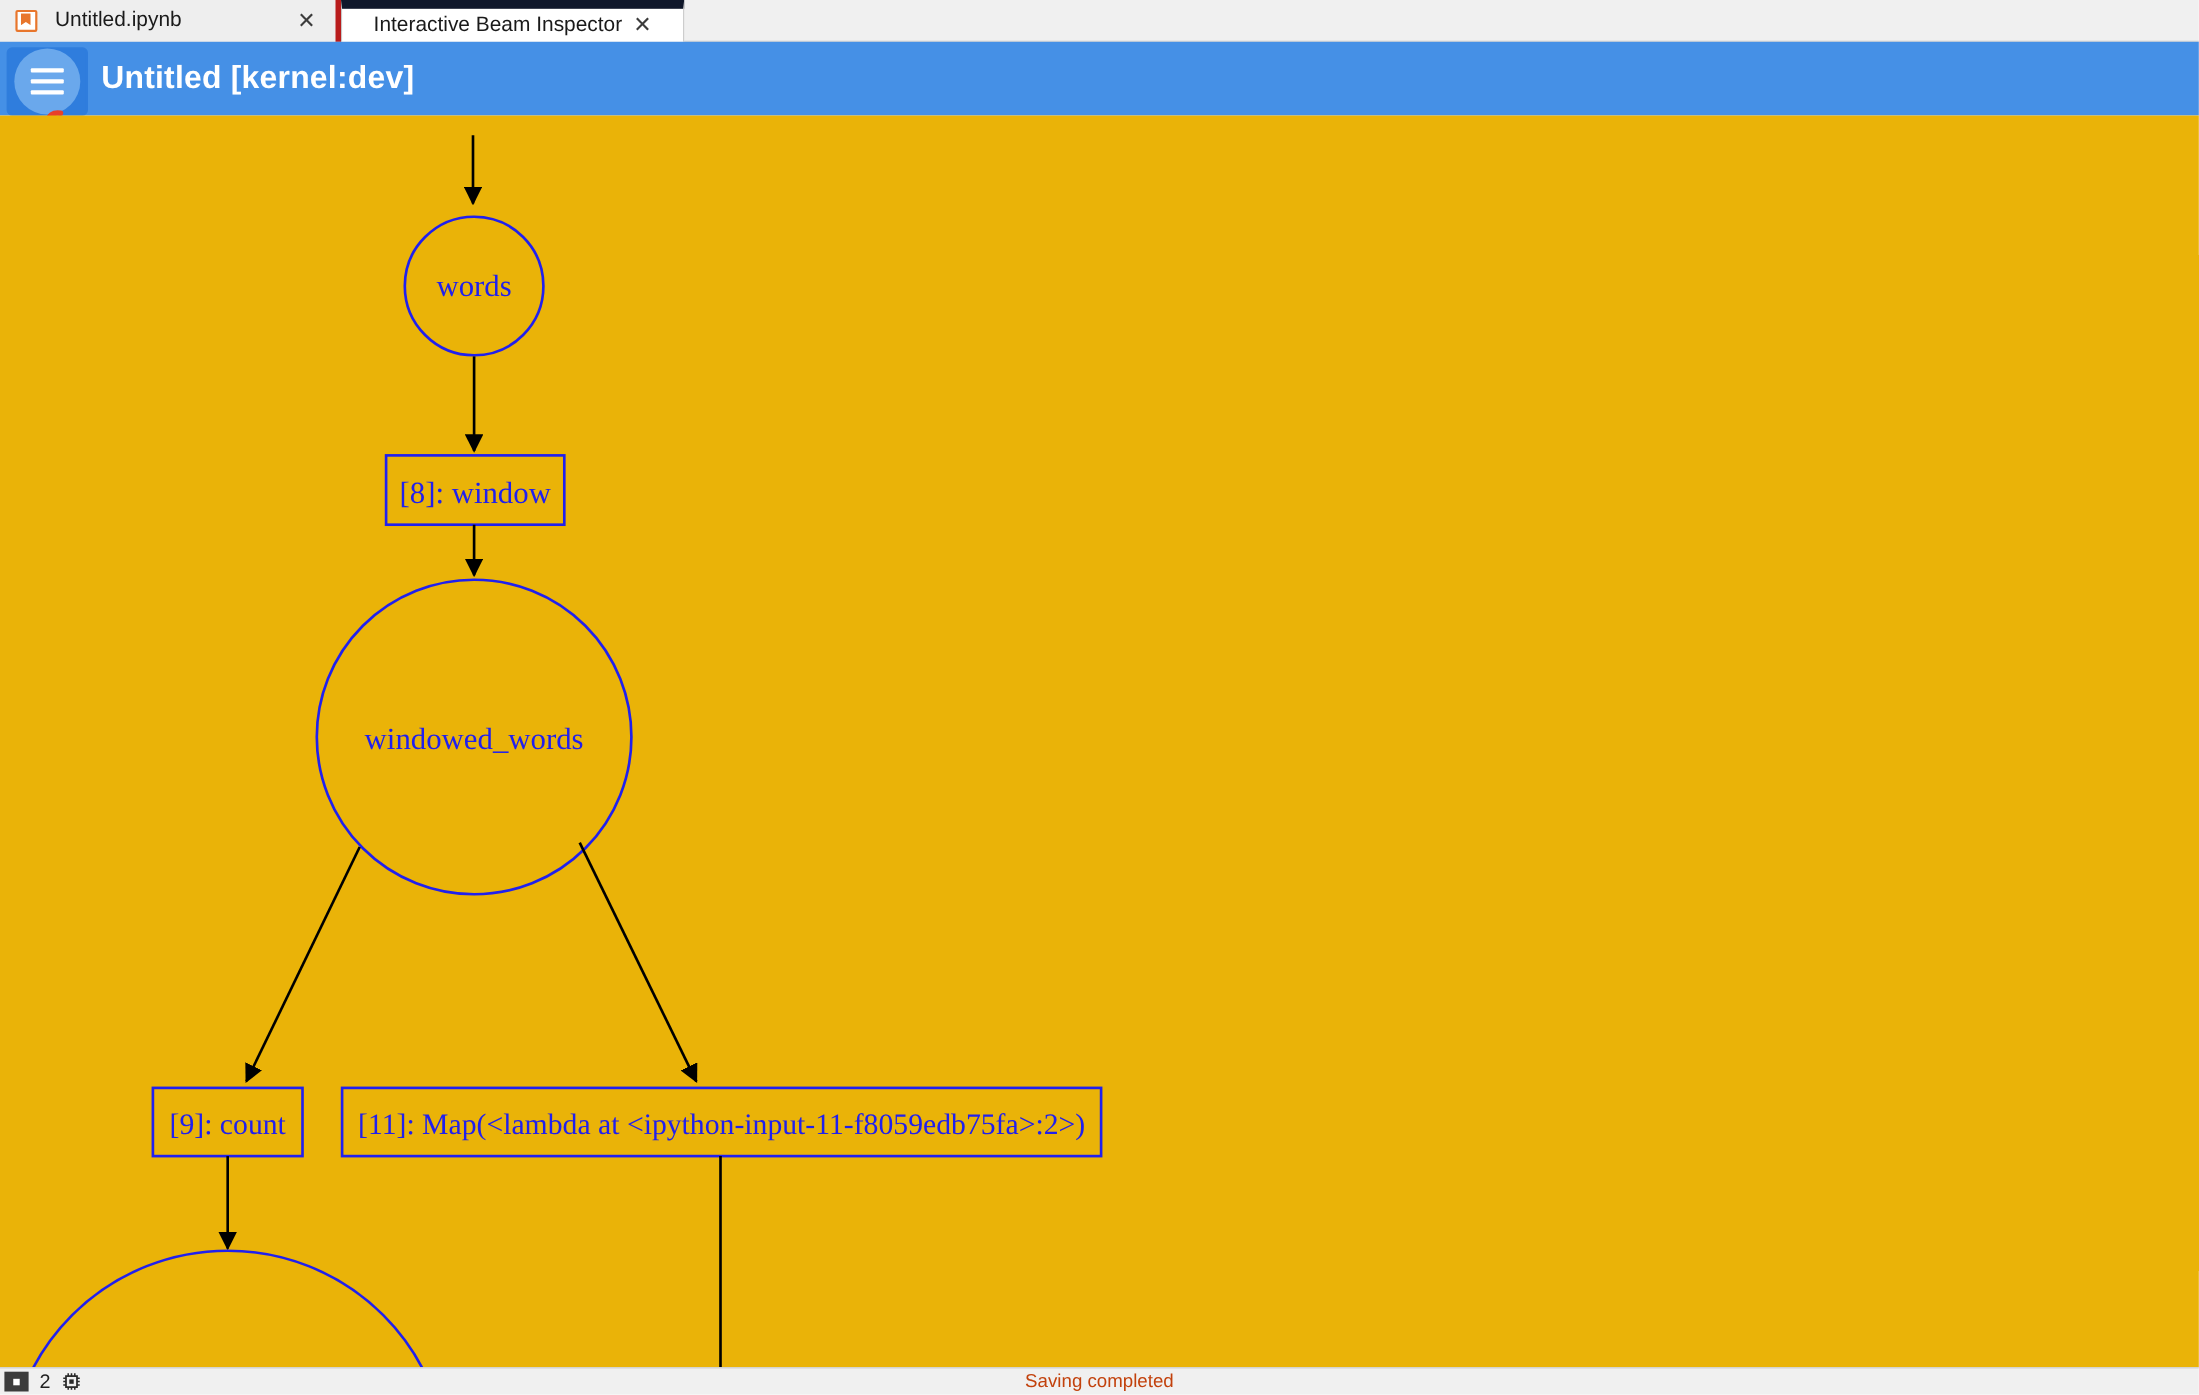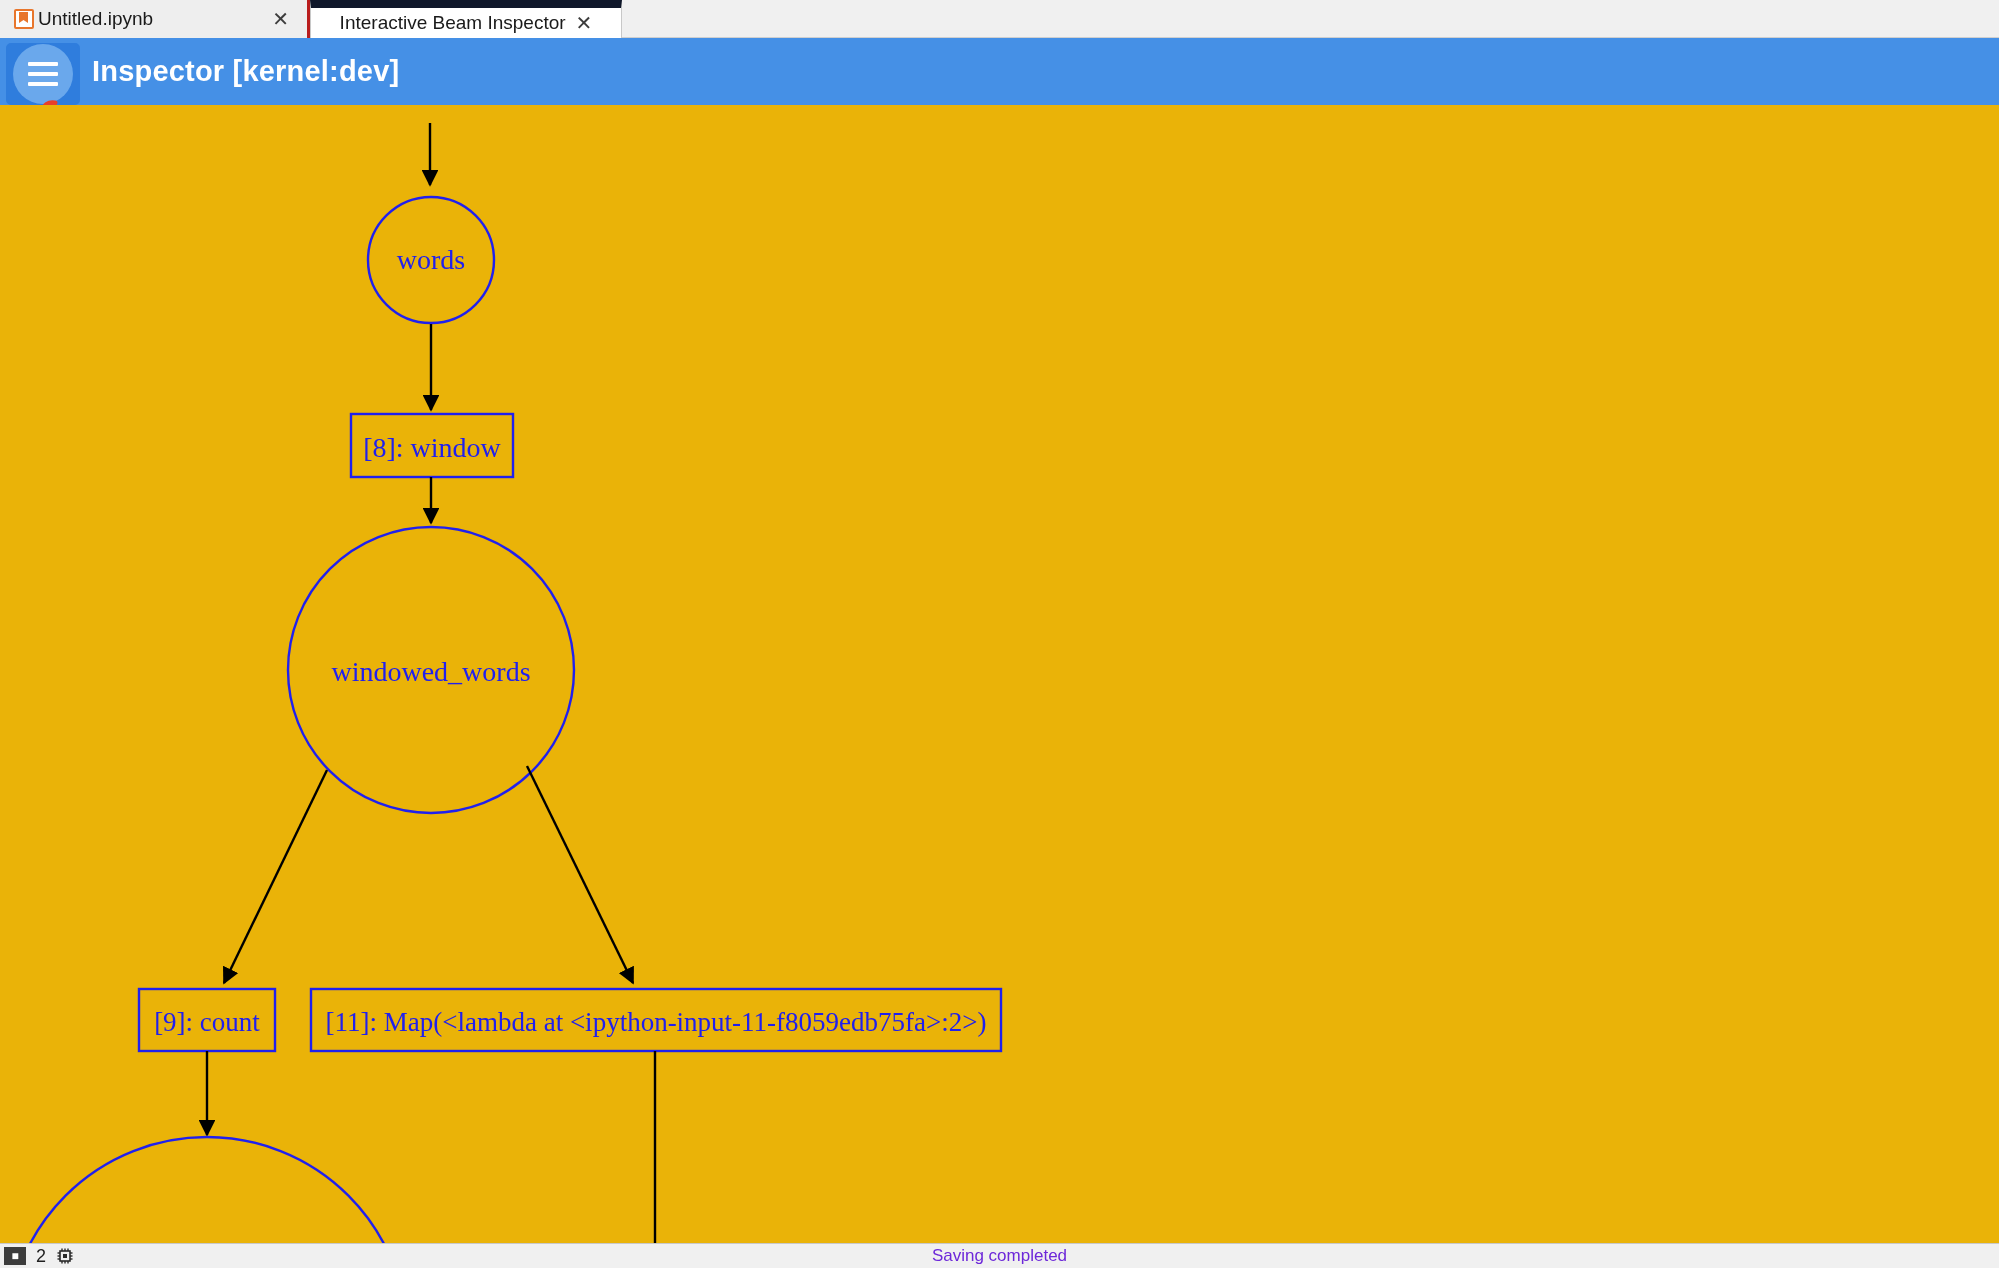--- a/index.html
+++ b/index.html
@@ -11,24 +11,24 @@
   }
   #app { position: relative; width: 1999px; height: 1268px; background: #fff; }
 
   
   .tabbar {
     position: absolute; left: 0; top: 0; width: 1999px; height: 38px;
     background: #f0f0f0; border-bottom: 1px solid #cfcfcf;
     display: flex; align-items: stretch;
   }
   .tab {
-    display: flex; align-items: center; gap: 4px;
+    display: flex; align-items: center; gap: 16px;
     padding: 0 16px 0 14px; height: 38px; position: relative;
     font-size: 19px; color: #1a1a1a; cursor: pointer;
-    background: #eeeeee; border-right: 3px solid #b91c1c;
+    background: #eeeeee; border-right: 5px solid #b91c1c;
   }
   .tab.inactive { background: #eeeeee; min-width: 310px; }
   .tab.active {
     background: #ffffff; border-top: 8px solid #0f172a;
     border-right: 1px solid #c8c8c8; border-left: 1px solid #c8c8c8;
     min-width: 312px; justify-content: center; gap: 8px;
   }
   .tab.active .tab-label { padding-left: 4px; }
   .nb-icon {
     width: 20px; height: 20px; flex: 0 0 20px;
@@ -102,21 +102,21 @@
   .sb-left { display: flex; align-items: center; gap: 10px; padding-left: 4px; }
   .kernel-badge {
     width: 22px; height: 18px; background: #3c3c3c;
     display: flex; align-items: center; justify-content: center;
     color: #ffffff; font-size: 12px; cursor: pointer;
   }
   .sb-count { font-size: 18px; }
   .chip-icon { width: 18px; height: 18px; cursor: pointer; }
   .sb-center {
     position: absolute; left: 0; right: 0; text-align: center;
-    font-size: 17px; color: #6d28d9; pointer-events: none;
+    font-size: 17px; color: #c2410c; pointer-events: none;
   }
 </style>
 </head>
 <body>
 
 <div id="app">
 
   <div class="tabbar">
     <div class="tab inactive">
       <span class="nb-icon"></span>
@@ -130,21 +130,21 @@
   </div>
 
   <div class="header">
     <div class="hamburger-btn">
       <span class="hamburger-circle">
         <span></span>
           <span></span>
           <span></span>
       </span>
     </div>
-    <div class="header-title">Inspector [kernel:dev]</div>
+    <div class="header-title">Untitled [kernel:dev]</div>
   </div>
 
   <svg class="annot-svg" viewBox="0 0 180 110">
     <path d="M 85 105 C 70 72, 54 40, 44 14" stroke="#e8402a" stroke-width="5" fill="none" stroke-linecap="round"></path>
     <path d="M 44 14 C 44 9, 48 6, 55 7" stroke="#e8402a" stroke-width="5" fill="none" stroke-linecap="round"></path>
   </svg>
   <div class="annot-label">Toggled</div>
 
   <div class="graph-area">
     <svg class="graph-svg" viewBox="0 0 1999 1138">

